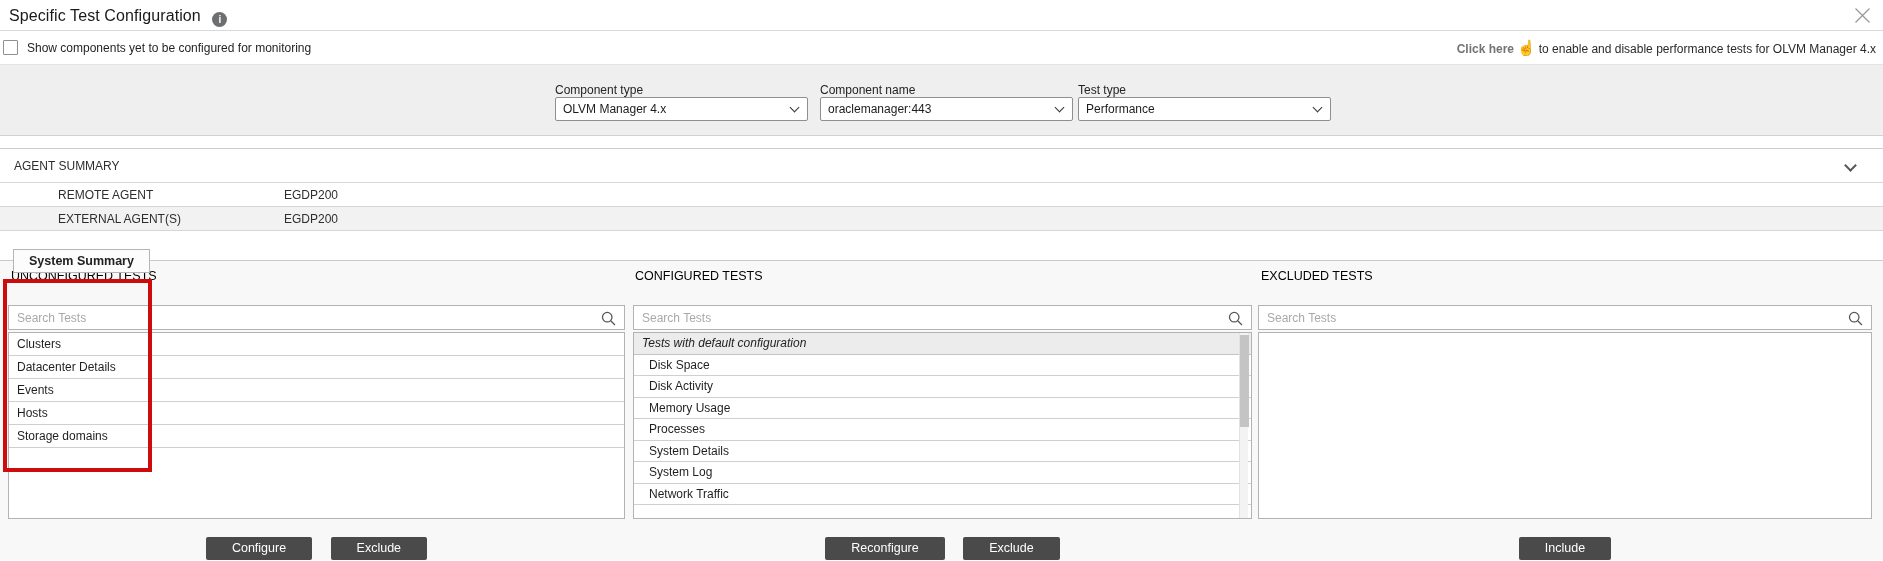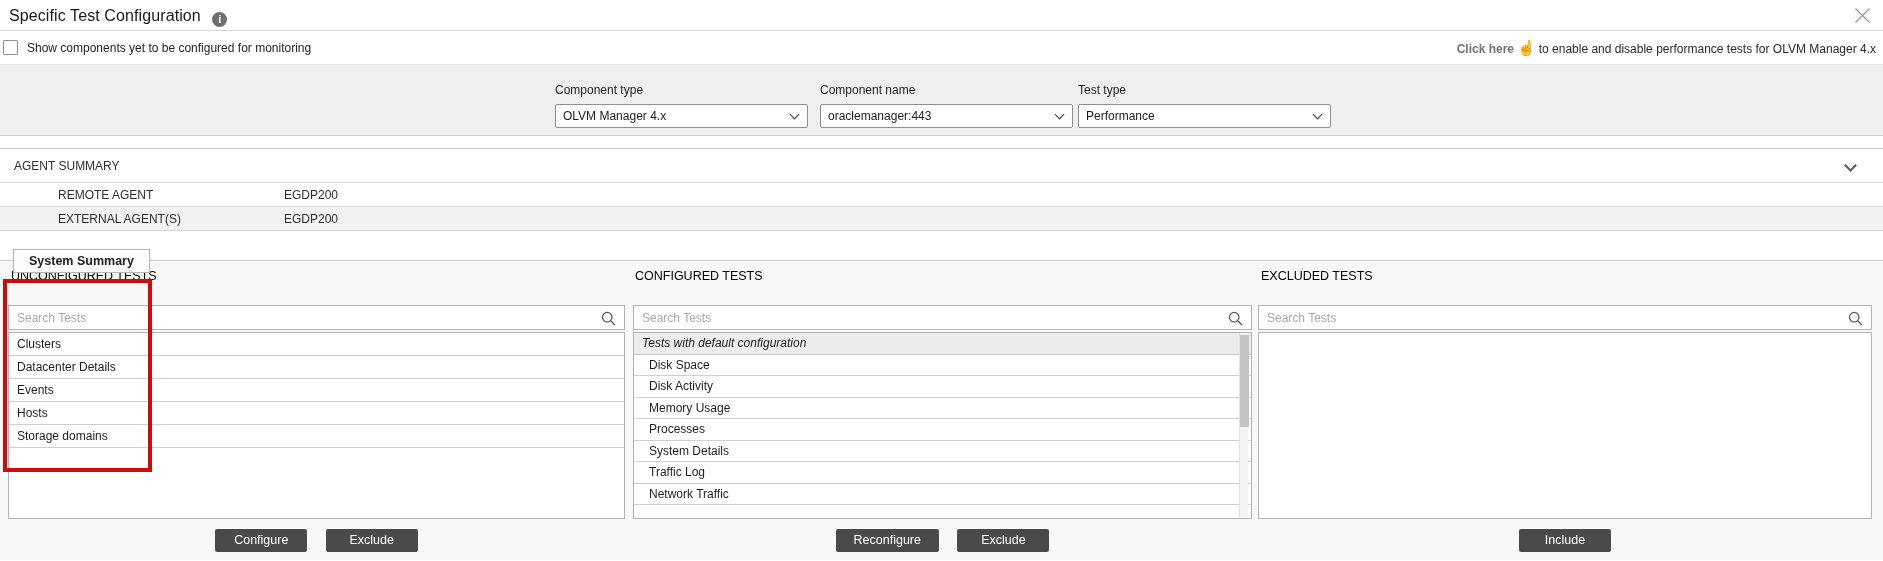--- a/index.html
+++ b/index.html
@@ -26,21 +26,21 @@
   .cb{appearance:none;-webkit-appearance:none;width:15px;height:15px;border:1px solid #8f8f8f;background:#fff;margin:0;border-radius:1px;}
   .right-note{font-size:12px;color:#2a2a2a;white-space:nowrap;}
   .right-note b{font-weight:bold;color:#737373;cursor:pointer;text-align:right;}
   .hand-icon{font-style:normal;color:#4a4a4a;font-size:15px;padding:0 3px;}
   .hand-icon::before{content:"\261D";}
 
   
   .filter-band{position:relative;height:72px;background:var(--band-bg);border-top:1px solid #e3e3e3;border-bottom:1px solid #d2d2d2;}
   .fgroup{position:absolute;top:18px;}
   .fgroup.g0{left:555px;} .fgroup.g1{left:820px;} .fgroup.g2{left:1078px;}
-  .flabel{font-size:12px;color:#242424;margin-bottom:7px;}
+  .flabel{font-size:12px;color:#242424;}
   .selwrap{position:relative;width:253px;height:24px;}
   select.sel{appearance:none;-webkit-appearance:none;width:253px;height:24px;border:1px solid #8f8f8f;border-radius:2px;
     background:#fff;font-family:"Liberation Sans",sans-serif;font-size:12px;color:#1c1c1c;padding:0 22px 0 7px;}
   .sel-chev{position:absolute;right:10px;top:7px;width:7px;height:7px;border-right:1.4px solid #333;border-bottom:1.4px solid #333;
     transform:rotate(45deg);pointer-events:none;}
 
   
   .agent-table{margin-top:12px;border-top:1px solid #cdcdcd;font-size:12px;}
   .ag-row{position:relative;border-bottom:1px solid #d6d6d6;background:#fff;}
   .ag-row.head{height:34px;line-height:34px;}
@@ -71,22 +71,22 @@
     font-size:12px;font-style:italic;font-weight:500;color:#222;padding-left:8px;}
   .fill-row{height:21.5px;border-bottom:1px solid #cfcfcf;}
   .sb-track{position:absolute;top:0;bottom:0;right:3px;width:9px;background:#f3f3f3;border-left:1px solid #e2e2e2;}
   .sb-thumb{position:absolute;top:2px;left:0;width:9px;height:92px;background:#c4c4c4;}
 
   .highlight-box{position:absolute;left:3px;top:18px;width:149px;height:193px;
     border:4px solid var(--highlight-red);z-index:4;pointer-events:none;}
 
   .btnrow{position:absolute;top:268px;text-align:center;}
   .btnrow.b0{left:8px;width:617px;} .btnrow.b1{left:633px;width:619px;} .btnrow.b2{left:1258px;width:614px;}
-  .btn{display:inline-block;margin:0 7px;min-width:92px;background:var(--button-bg);color:#fff;border:none;
-    font-family:"Liberation Sans",sans-serif;font-size:12.5px;padding:4px 18px;height:23px;line-height:15px;cursor:pointer;border-radius:2px;}
+  .btn{display:inline-block;margin:8px 7px;min-width:92px;background:var(--button-bg);color:#fff;border:none;
+    font-family:"Liberation Sans",sans-serif;font-size:12.5px;padding:4px 26px;height:23px;line-height:15px;cursor:pointer;border-radius:2px;}
 </style>
 </head>
 <body>
 
 <div class="app">
 
   <div class="titlebar">
     <span class="title">Specific Test Configuration</span>
     <i class="info-icon"></i>
     <span class="close-icon">
@@ -196,21 +196,21 @@
             <div class="lrow"><span>Disk Space</span></div>
 
             <div class="lrow"><span>Disk Activity</span></div>
 
             <div class="lrow"><span>Memory Usage</span></div>
 
             <div class="lrow"><span>Processes</span></div>
 
             <div class="lrow"><span>System Details</span></div>
 
-            <div class="lrow"><span>Traffic Log</span></div>
+            <div class="lrow"><span>System Log</span></div>
 
             <div class="lrow"><span>Network Traffic</span></div>
           </div>
         <div class="fill-row"></div>
         <div class="sb-track">
           <div class="sb-thumb"></div>
         </div>
       </div>
     </div>
 

